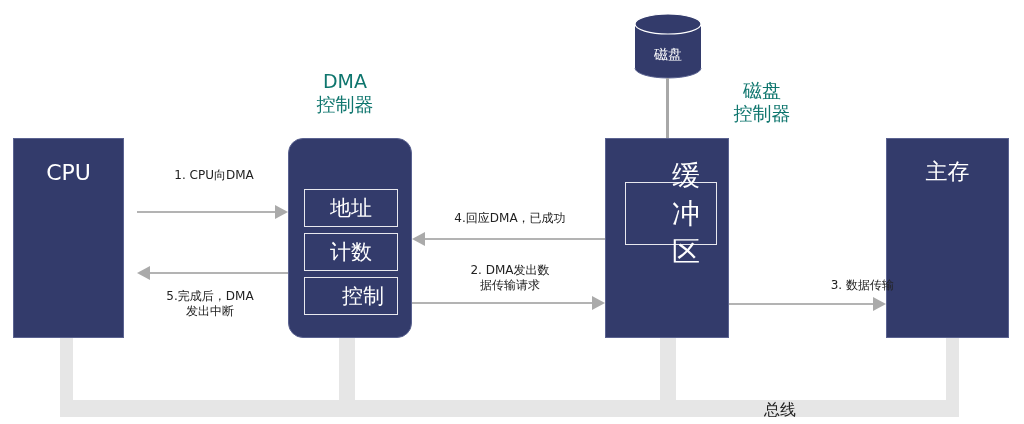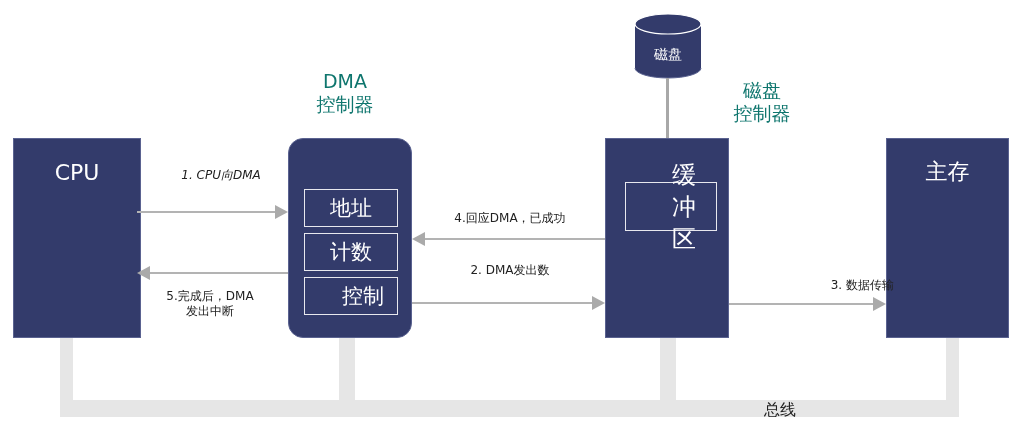--- a/index.html
+++ b/index.html
@@ -46,21 +46,21 @@
 </head>
 <body>
 
 <div class="bus" style="left:60px; top:400px; width:899px; height:17px;"></div>
 <div class="bus" style="left:60px; top:338px; width:13px; height:79px;"></div>
 <div class="bus" style="left:339px; top:338px; width:16px; height:79px;"></div>
 <div class="bus" style="left:660px; top:338px; width:16px; height:79px;"></div>
 <div class="bus" style="left:946px; top:338px; width:13px; height:79px;"></div>
 <div class="label" style="left:755px; top:402px; width:50px; font-size:16px;">总线</div>
 
-<div class="box" style="left:13px; top:138px; width:128px; height:200px;">
+<div class="box" style="left:13px; top:138px; width:111px; height:200px;">
   <div class="box-title" style="top:21px;">CPU</div>
 </div>
 
 <div class="caption" style="left:290px; top:70px; width:110px;">
   <div>DMA</div>
   <div>控制器</div>
 </div>
 <div class="box" style="left:288px; top:138px; width:124px; height:200px;border-radius:15px;">
   <div class="inner" style="left:15px; top:50px; width:94px; height:38px;">地址</div>
   <div class="inner" style="left:15px; top:94px; width:94px; height:38px;">计数</div>
@@ -73,48 +73,49 @@
   <path d="M3 60 A33 10 0 0 0 69 60" fill="none" stroke="#5a6290" stroke-width="1"></path>
 </svg>
 <div class="abs" style="left:635px; top:46px; width:66px; text-align:center; color:#ffffff; font-size:14px;">磁盘</div>
 <div class="disk-line" style="left:666px; top:78px; width:3px; height:60px;"></div>
 
 <div class="caption" style="left:712px; top:79px; width:100px;">
   <div>磁盘</div>
   <div>控制器</div>
 </div>
 <div class="box" style="left:605px; top:138px; width:124px; height:200px;">
-  <div class="inner" style="left:19px; top:43px; width:92px; height:49px; font-size:24px;padding-left:46px;">缓冲区</div>
+  <div class="inner" style="left:19px; top:43px; width:92px; height:63px; font-size:28px;padding-left:46px;">缓冲区</div>
 </div>
 
 <div class="box" style="left:886px; top:138px; width:123px; height:200px;">
   <div class="box-title" style="top:20px;">主存</div>
 </div>
 
-<div class="label" style="left:161px; top:168px; width:120px;font-style:italic;">
+<div class="label" style="left:154px; top:168px; width:120px;">
   <div>1. CPU向DMA</div>
 </div>
 <div class="arrow-line" style="left:137px; top:211px; width:140px;"></div>
 <div class="arrow-head-r" style="left:275px; top:205px;"></div>
 
 <div class="arrow-line" style="left:149px; top:272px; width:139px;"></div>
 <div class="arrow-head-l" style="left:137px; top:266px;"></div>
 <div class="label" style="left:150px; top:289px; width:120px;">
   <div>5.完成后，DMA</div>
   <div>发出中断</div>
 </div>
 
 <div class="label" style="left:440px; top:211px; width:140px;">
   <div>4.回应DMA，已成功</div>
 </div>
 <div class="arrow-line" style="left:424px; top:238px; width:181px;"></div>
 <div class="arrow-head-l" style="left:412px; top:232px;"></div>
 
 <div class="label" style="left:450px; top:263px; width:120px;">
   <div>2. DMA发出数</div>
+  <div>据传输请求</div>
 </div>
 <div class="arrow-line" style="left:412px; top:302px; width:182px;"></div>
 <div class="arrow-head-r" style="left:592px; top:296px;"></div>
 
 <div class="label" style="left:804px; top:278px; width:90px;text-align:right;">
   <div>3. 数据传输</div>
 </div>
 <div class="arrow-line" style="left:729px; top:303px; width:145px;"></div>
 <div class="arrow-head-r" style="left:873px; top:297px;"></div>
 

